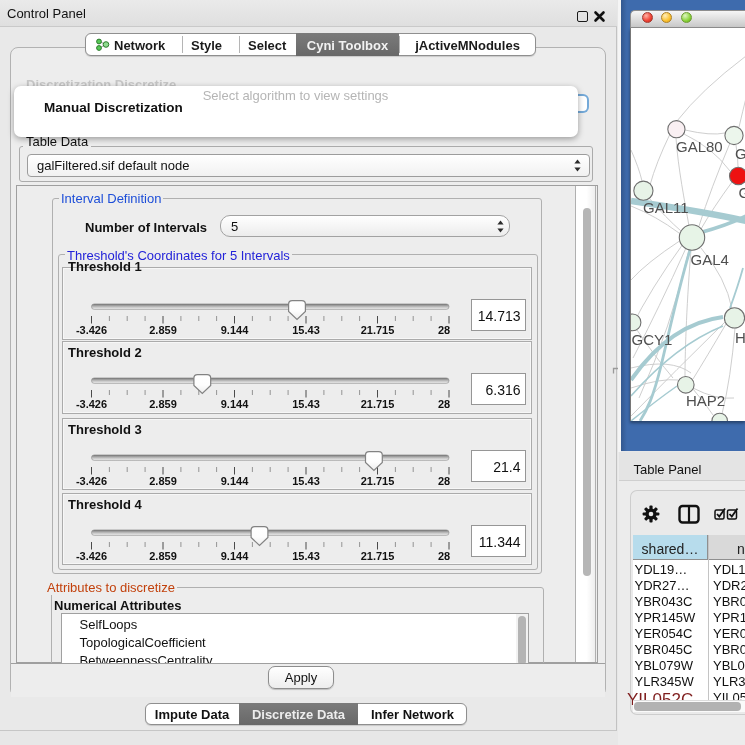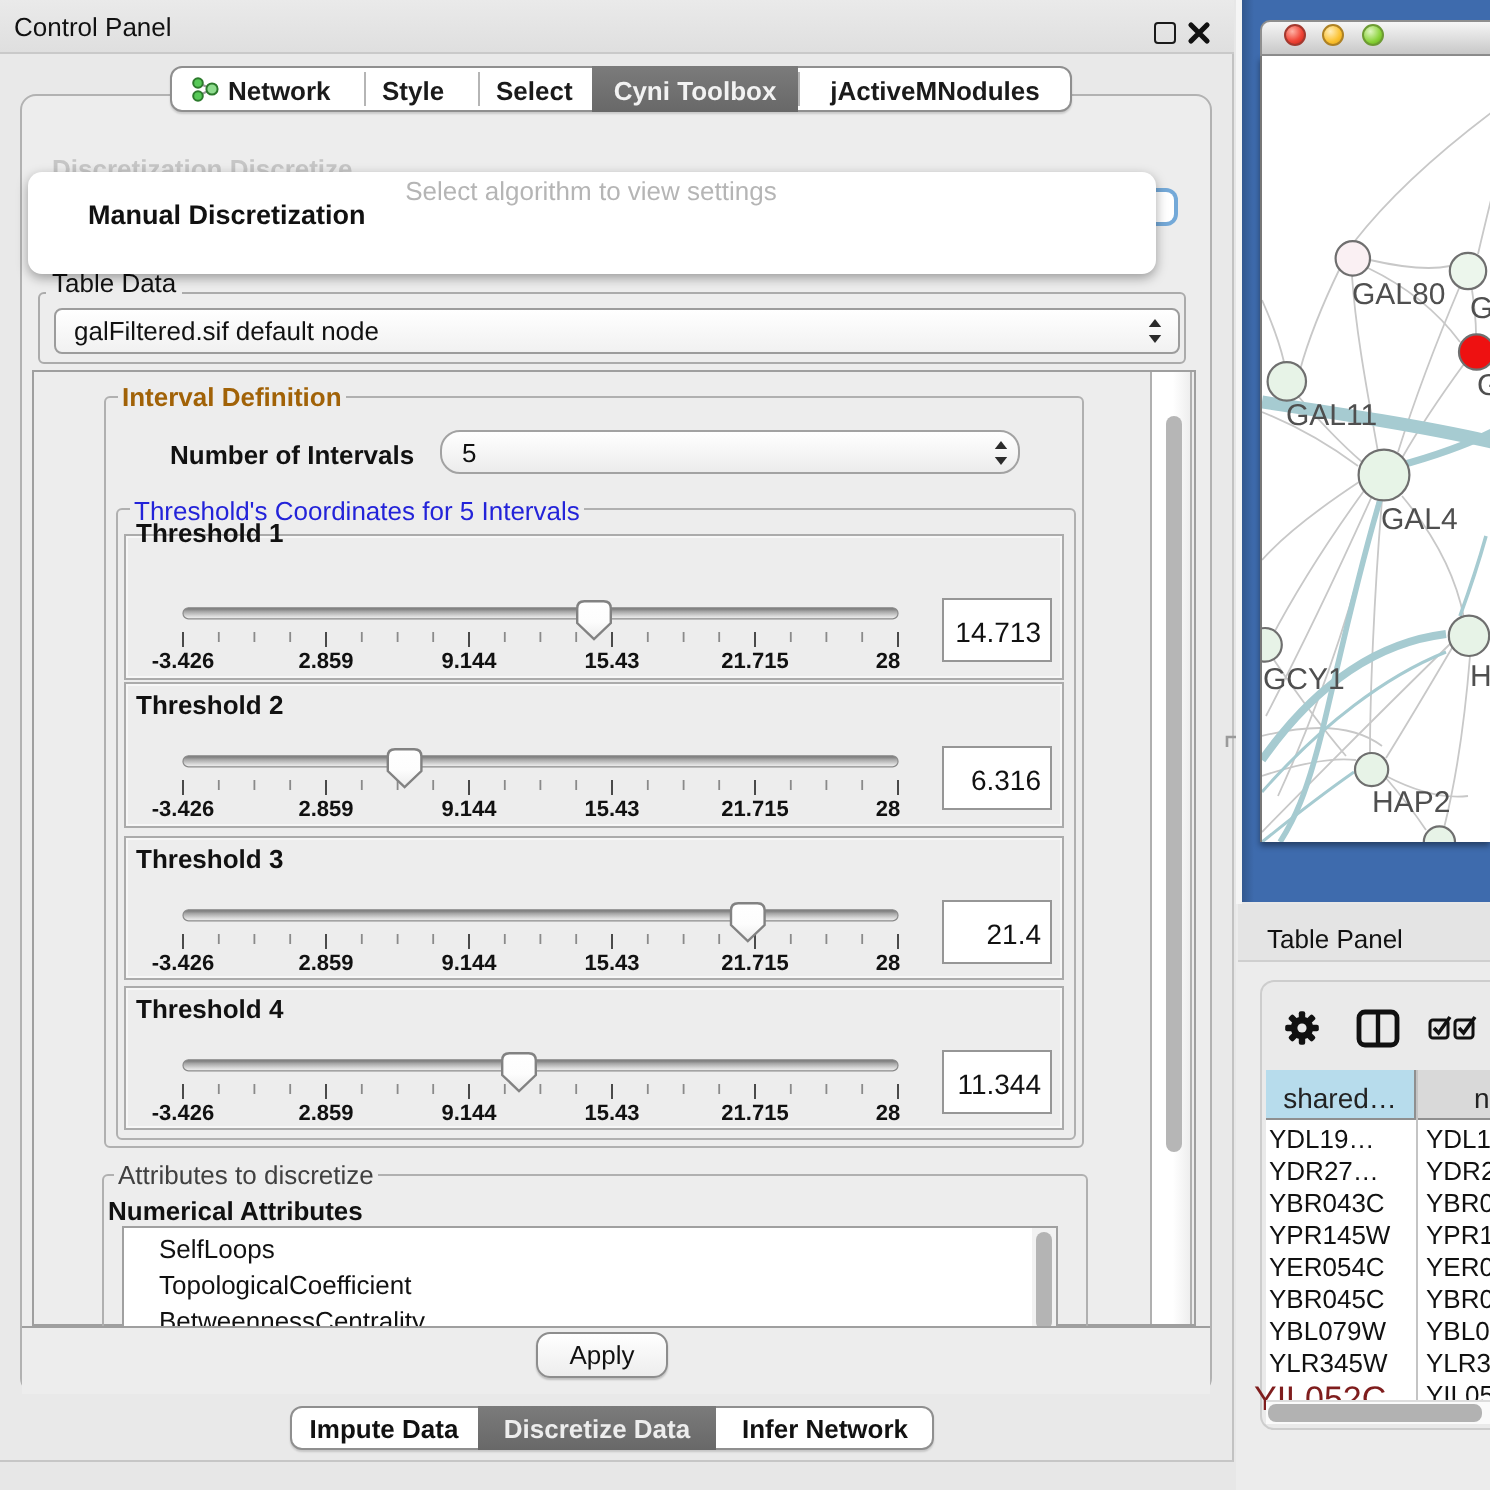--- a/index.html
+++ b/index.html
@@ -40,21 +40,21 @@
 <div class="abs" style="left:27px;top:154px;width:563px;height:23px;background:linear-gradient(#ffffff,#f1f1f1);border:1px solid #9c9c9c;border-radius:4px;box-sizing:border-box;"></div>
 <div class="txt" style="left:37px;top:158px;font-size:13px;font-weight:normal;color:#111;">galFiltered.sif default node</div>
 <svg class="abs" style="left:572px;top:159px" width="11" height="13">
       <path d="M5.5 0.5 L8.6 4.5 L2.4 4.5 Z" fill="#2b2b2b"></path>
       <path d="M5.5 12.5 L8.6 8.5 L2.4 8.5 Z" fill="#2b2b2b"></path>
     </svg>
 <div class="abs" style="left:16px;top:185px;width:582px;height:478px;background:#ededed;border:1px solid #9f9f9f;box-sizing:border-box;"></div>
 <div class="abs" style="left:575px;top:186px;width:21px;height:476px;background:linear-gradient(90deg,#ffffff 55%,#eeeeee);border-left:1px solid #b0b0b0;border-right:1px solid #b0b0b0;box-sizing:border-box;"></div>
 <div class="abs" style="left:583px;top:208px;width:8px;height:368px;background:#b6b6b6;border-radius:4px;"></div>
 <div class="abs" style="left:52px;top:198px;width:490px;height:376px;border:1px solid #b0b0b0;border-radius:3px;box-sizing:border-box;"></div>
-<div class="txt" style="left:59px;top:191px;font-size:13px;font-weight:bold;color:#a16207;text-align:right;"><span style="background:#ededed;padding:0 2px">Interval Definition</span></div>
+<div class="txt" style="left:59px;top:191px;font-size:13px;font-weight:normal;color:#1d4ed8;text-align:right;"><span style="background:#ededed;padding:0 2px">Interval Definition</span></div>
 <div class="txt" style="left:85px;top:220px;font-size:13px;font-weight:bold;color:#111;">Number of Intervals</div>
 <div class="abs" style="left:220px;top:215px;width:290px;height:22px;background:linear-gradient(#ffffff,#ececec);border:1px solid #a2a2a2;border-radius:10px;box-sizing:border-box;"></div>
 <div class="txt" style="left:231px;top:219px;font-size:13px;font-weight:normal;color:#111;">5</div>
 <svg class="abs" style="left:495px;top:220px" width="11" height="13">
       <path d="M5.5 0.5 L8.6 4.5 L2.4 4.5 Z" fill="#2b2b2b"></path>
       <path d="M5.5 12.5 L8.6 8.5 L2.4 8.5 Z" fill="#2b2b2b"></path>
     </svg>
 <div class="abs" style="left:58px;top:254px;width:480px;height:316px;border:1px solid #b0b0b0;border-radius:3px;box-sizing:border-box;"></div>
 <div class="txt" style="left:65px;top:248px;font-size:13px;font-weight:normal;color:#2323d9;"><span style="background:#ededed;padding:0 2px">Threshold's Coordinates for 5 Intervals</span></div>
 <div class="abs" style="left:61.5px;top:267.0px;width:470.5px;height:72.5px;background:#ededed;border:1px solid #ababab;box-shadow:inset 0 0 0 1px #f7f7f7;box-sizing:border-box;"></div>
@@ -131,21 +131,21 @@
         </linearGradient>
 <linearGradient id="thg" x1="0" y1="0" x2="0" y2="1">
  <stop offset="0" stop-color="#ffffff"></stop>
           <stop offset="0.55" stop-color="#fdfdfd"></stop>
  <stop offset="1" stop-color="#ececec"></stop>
         </linearGradient>
 </defs>
     </svg>
 <div class="abs" style="left:17px;top:574px;width:558px;height:89px;overflow:hidden;">
       <div class="abs" style="left:34px;top:13px;width:493px;height:120px;border:1px solid #b0b0b0;border-radius:3px;box-sizing:border-box;"></div>
-      <div class="txt" style="left:40px;top:6px;font-size:13px;color:#404040"><span style="background:#ededed;padding:0 2px">Attributes to discretize</span></div>
+      <div class="txt" style="left:28px;top:6px;font-size:13px;color:#c2410c"><span style="background:#ededed;padding:0 2px">Attributes to discretize</span></div>
       <div class="txt" style="left:37px;top:24px;font-size:13px;font-weight:bold">Numerical Attributes</div>
       <div class="abs" style="left:44px;top:39px;width:468px;height:55px;background:#fff;border:1px solid #a0a0a0;box-sizing:border-box;"></div>
       <div class="txt" style="left:62.5px;top:43px;font-size:13px">SelfLoops</div>
       <div class="txt" style="left:62.5px;top:61px;font-size:13px">TopologicalCoefficient</div>
       <div class="txt" style="left:62.5px;top:79px;font-size:13px">BetweennessCentrality</div>
       <div class="abs" style="left:499px;top:40px;width:12px;height:53px;background:#f2f2f2;"></div>
       <div class="abs" style="left:501px;top:42px;width:8px;height:49px;background:#b4b4b4;border-radius:4px;"></div>
     </div>
 <div class="abs" style="left:11px;top:663px;width:594px;height:34px;background:#ededed;border-top:1px solid #9f9f9f;box-sizing:border-box;"></div>
 <div class="abs" style="left:268px;top:666px;width:66px;height:23px;background:linear-gradient(#ffffff,#ededed);border:1px solid #8d8d8d;border-radius:7px;box-sizing:border-box;box-shadow:0 1px 1px rgba(0,0,0,0.2);"></div>

